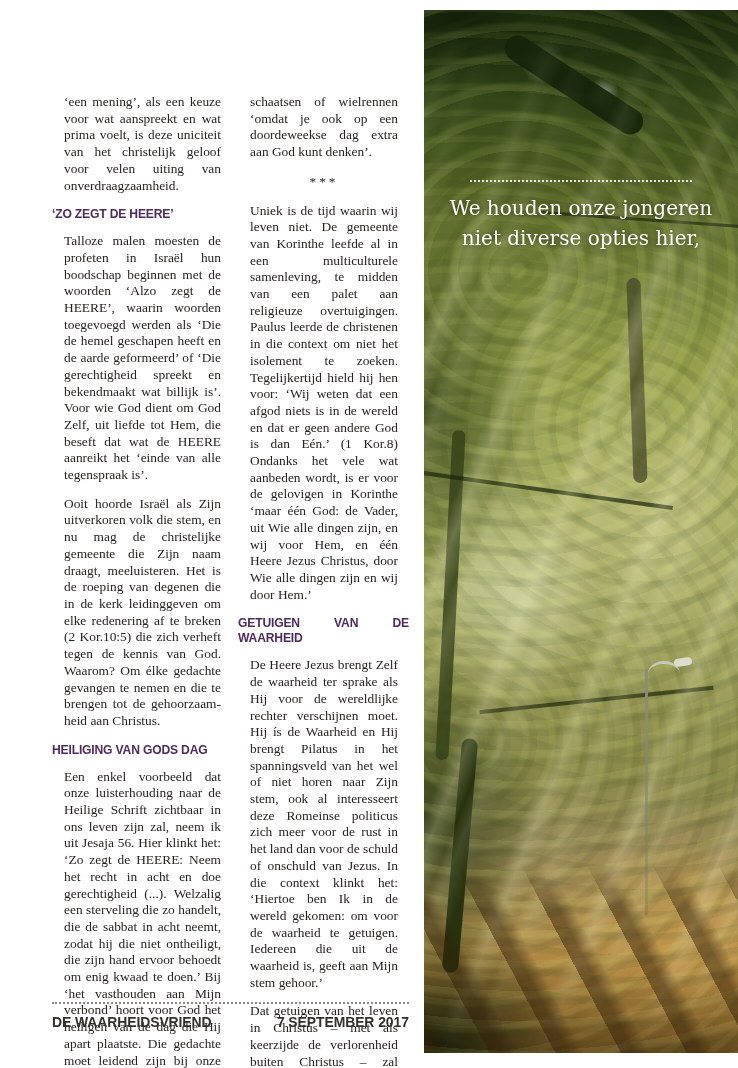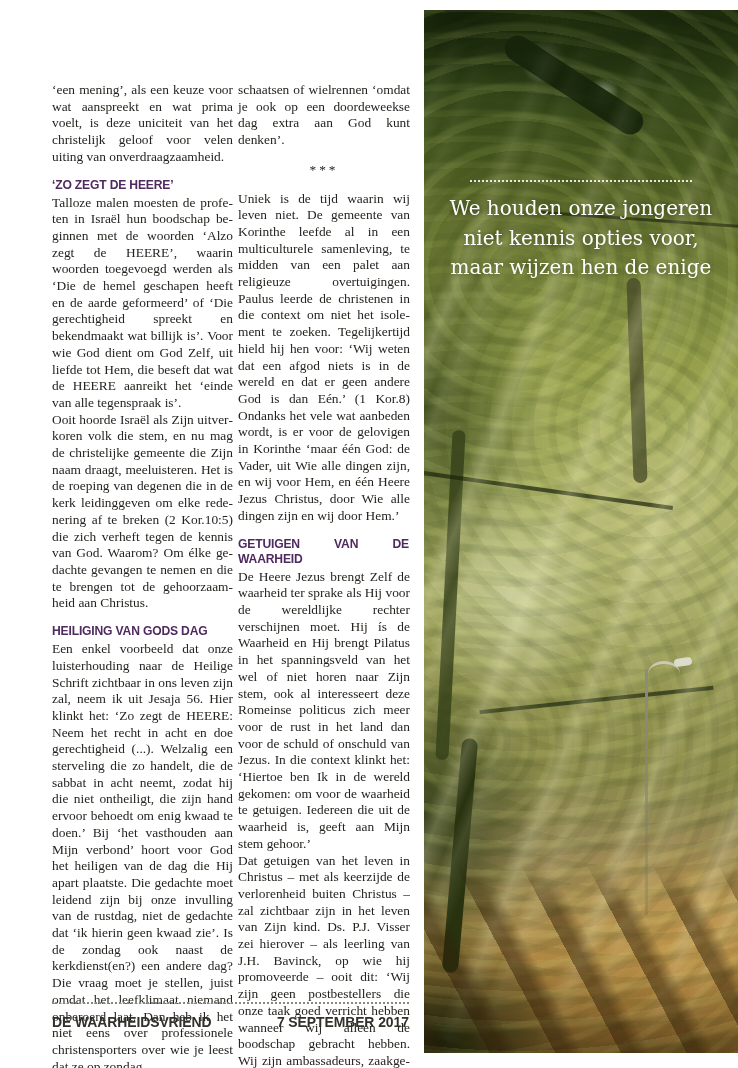--- a/index.html
+++ b/index.html
@@ -8,21 +8,21 @@
     overflow:hidden; font-family:"Liberation Serif", serif;
   }
 
   
   .col {
     position:absolute; top:82px; font-size:13.4px; line-height:16.7px;
     color:#26231f; text-align:justify; hyphens:manual; -webkit-hyphens:manual;
   }
   .col-left  { left:52px;  width:181px; }
   .col-right { left:238px; width:172px; }
-  .col p { margin:0; }
+  .col p { margin:12px; }
   .sec-heading {
     font-family:"Liberation Sans", sans-serif; font-weight:bold;
     font-size:13.2px; line-height:15px; color:#4e2a5f; letter-spacing:-0.2px;
     margin:11px 0 3px 0; transform:scaleX(0.92); transform-origin:0 50%; width:108%;
   }
   .separator { text-align:center; margin:13px 0 12px 0; letter-spacing:3px; color:#26231f; }
 
   
   .footer {
     position:absolute; left:52px; top:1002px; width:357px;
@@ -130,22 +130,21 @@
     <div class="branch branch-c"></div>
     <div class="rays"></div>
     <div class="lamp-arm"></div>
     <div class="lamp-head"></div>
     <div class="lamp-post"></div>
     <div class="path-shadows"></div>
 
     <div class="pull-quote">
       <div class="quote-rule"></div>
       <div>We houden onze jongeren</div>
-      <div>niet kennis opties voor,</div>
-      <div>maar wijzen hen de enige</div>
+      <div>niet diverse opties hier,</div>
     </div>
   </div>
 
   <div class="footer">
     <span class="fl">DE WAARHEIDSVRIEND</span>
     <span class="fr">7 SEPTEMBER 2017</span>
   </div>
 
 </div>
 

